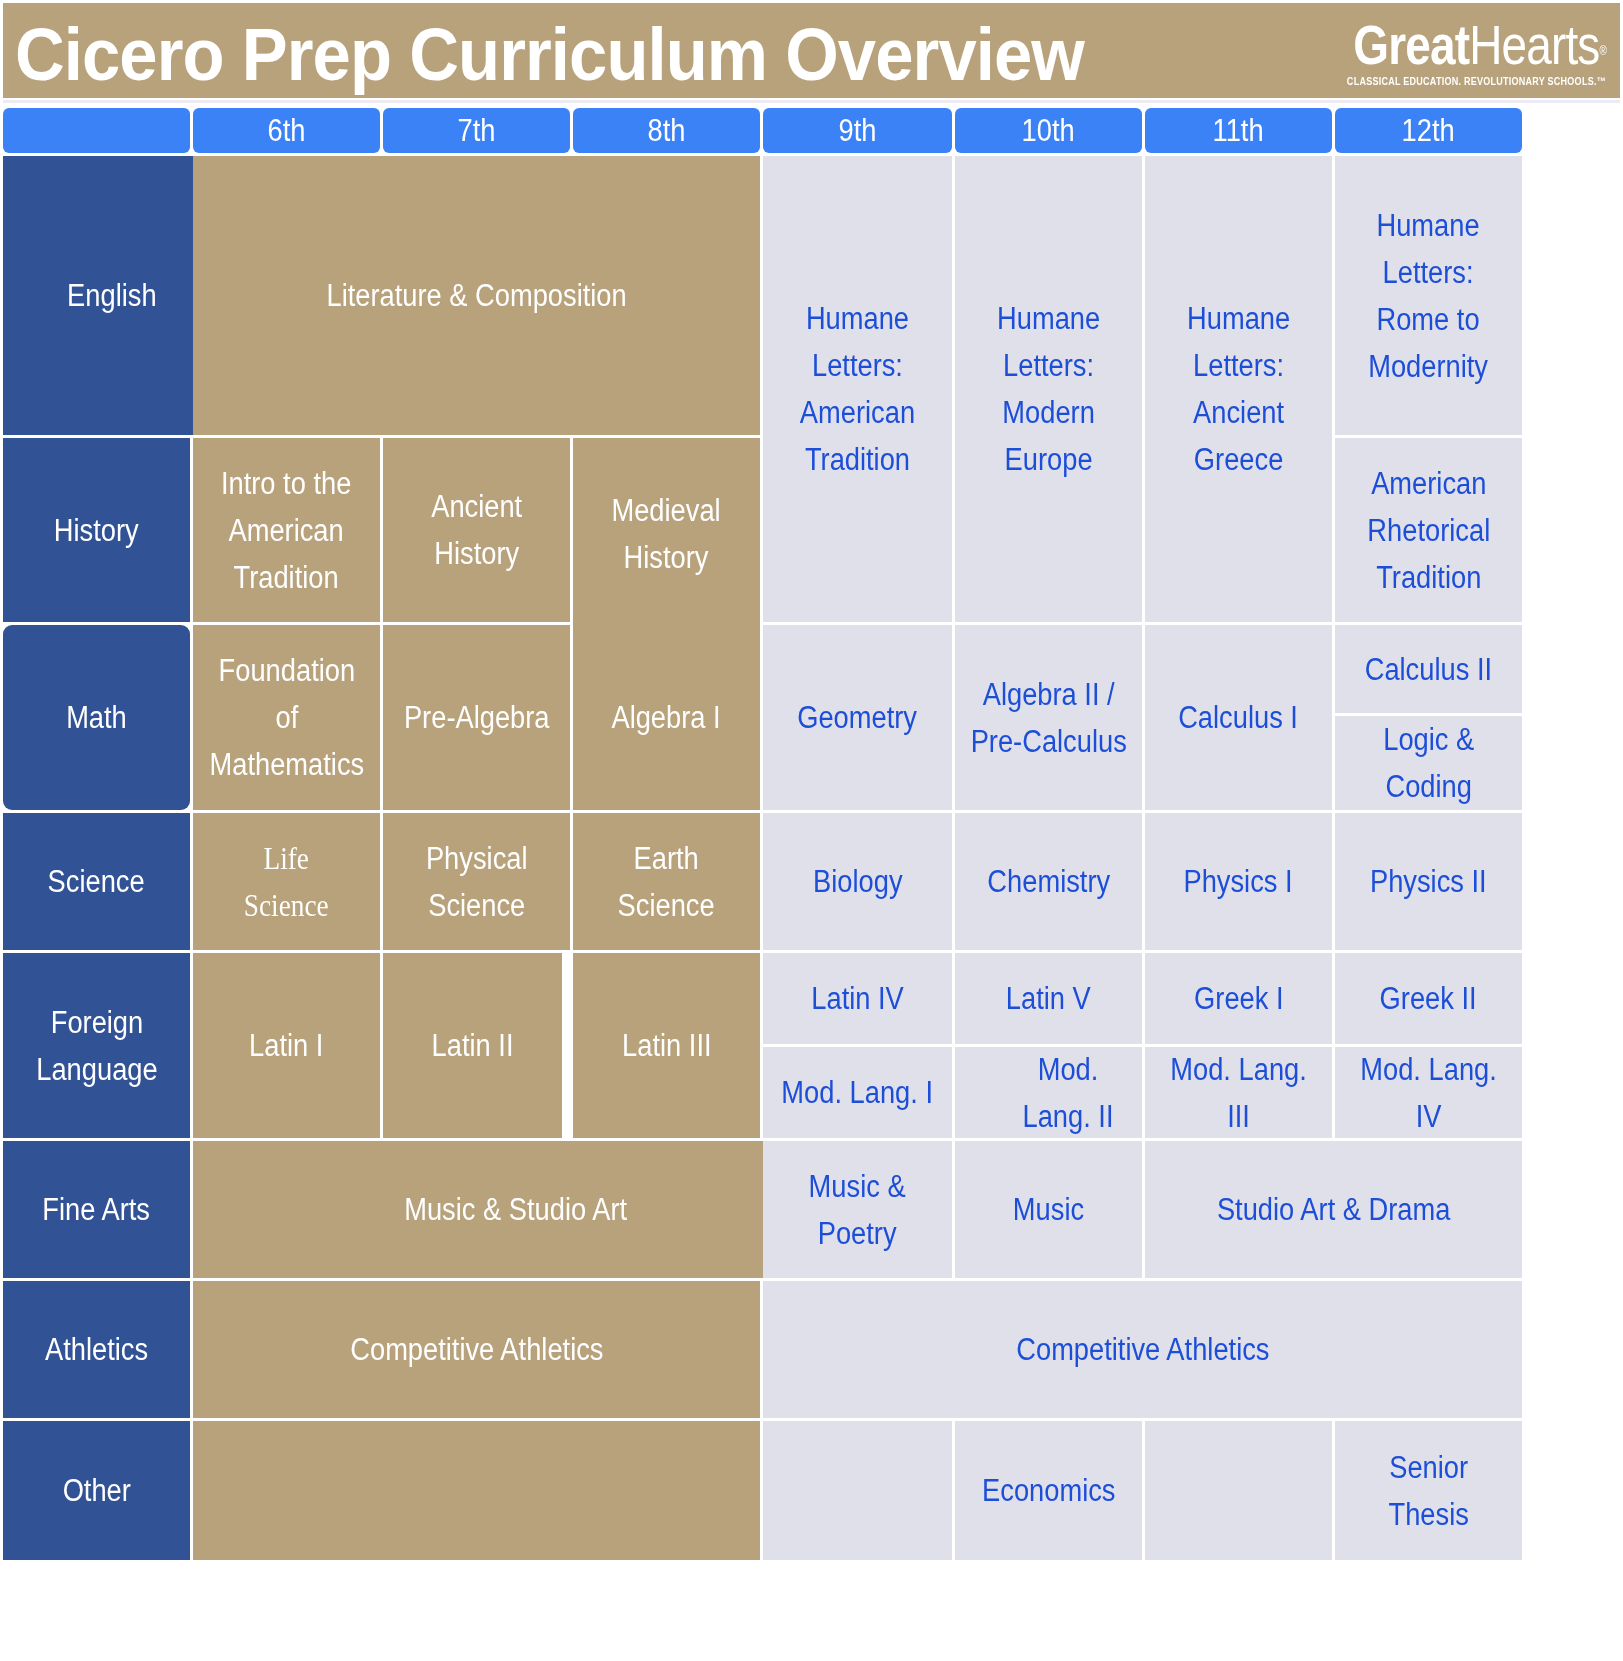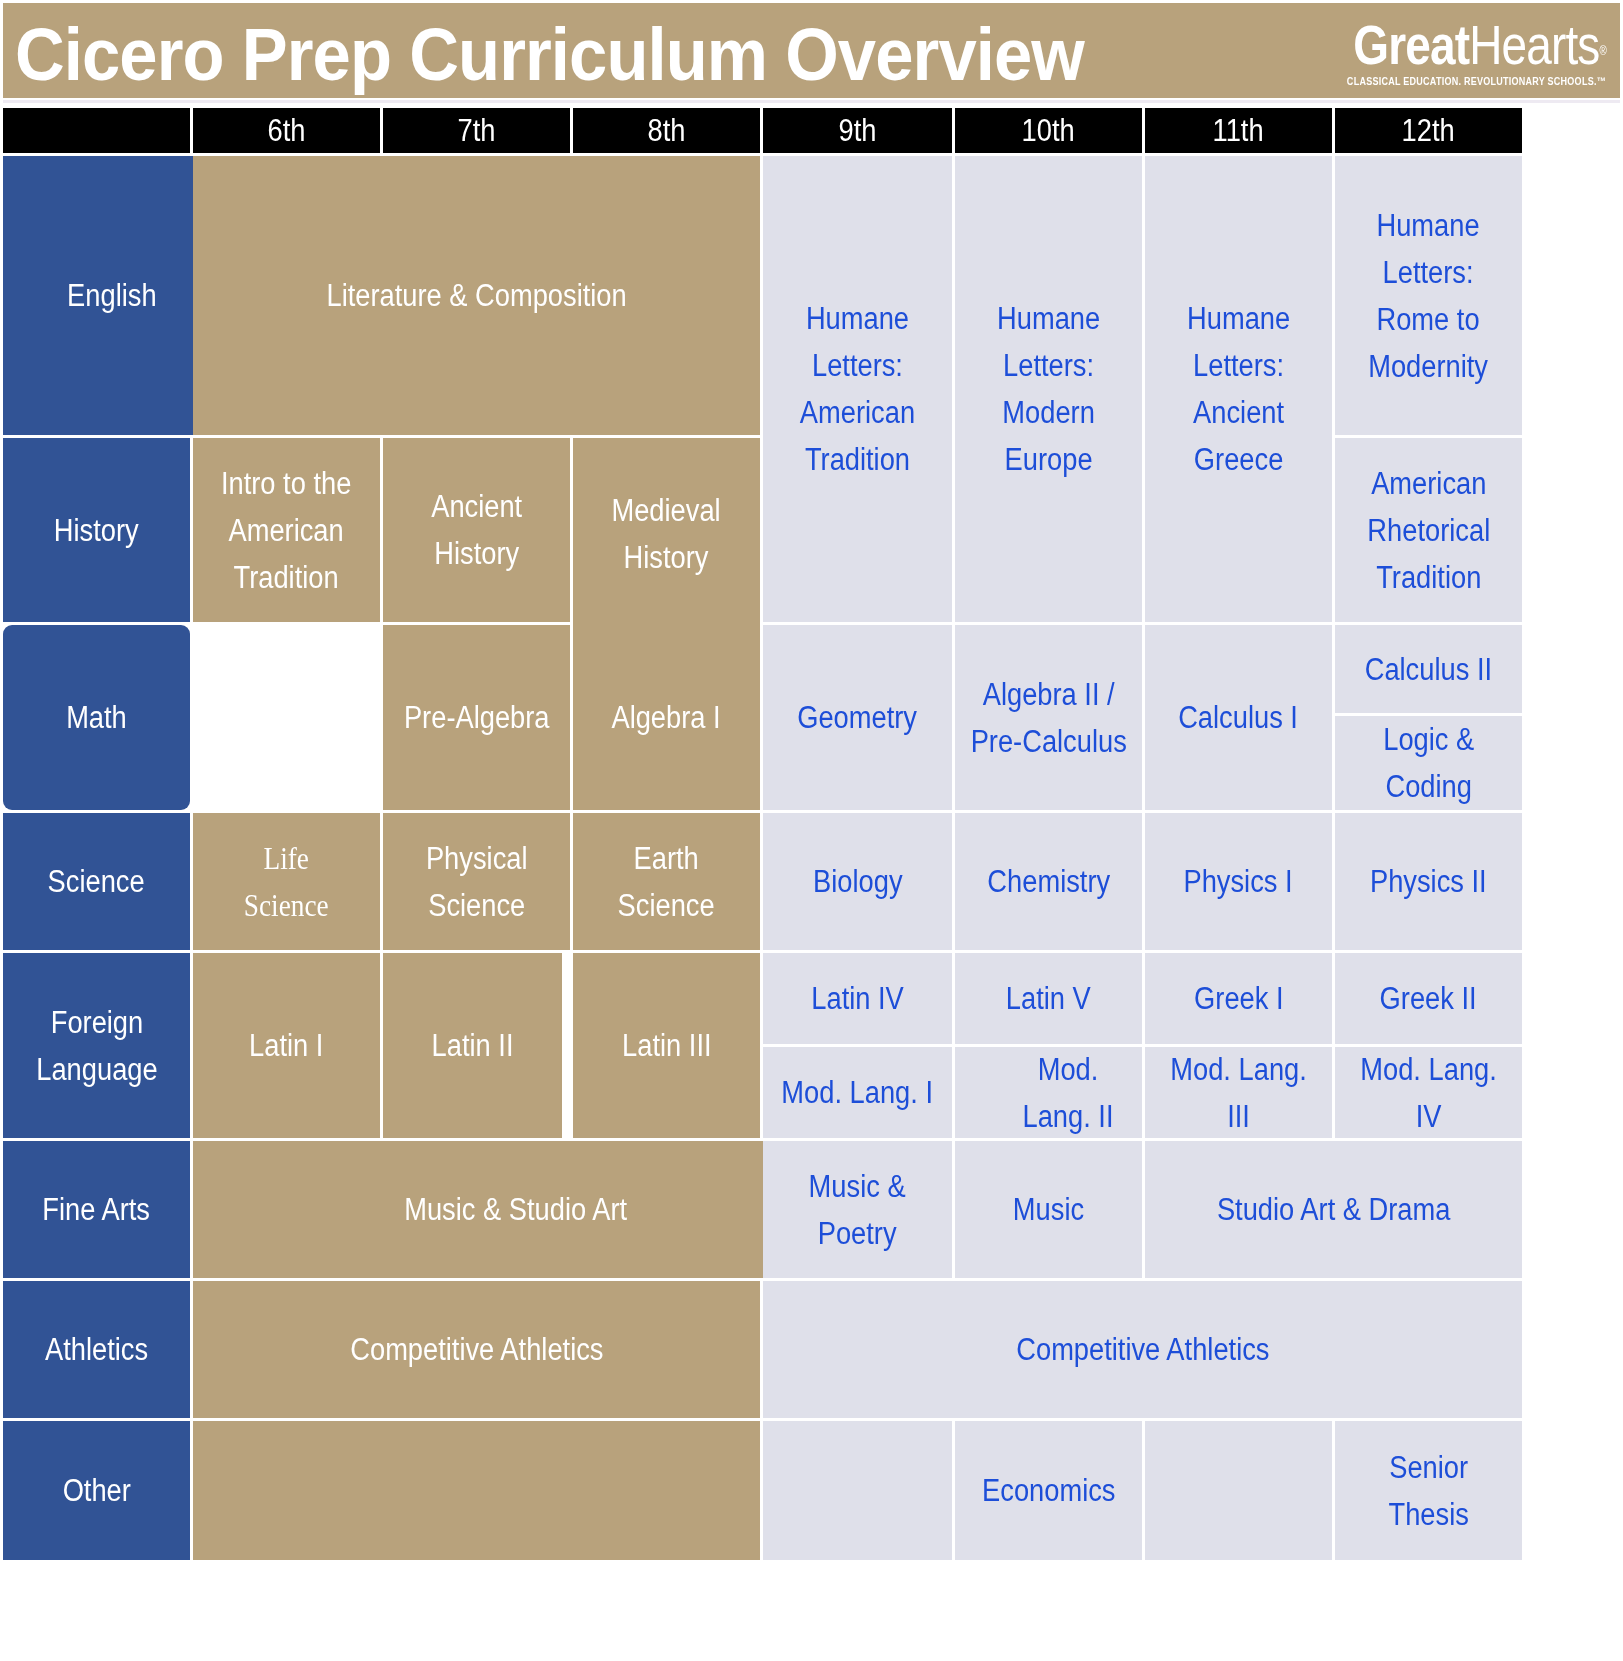--- a/index.html
+++ b/index.html
@@ -11,21 +11,21 @@
     .logo { position:absolute; right:14px; top:14px; text-align:right; color:#fff; }
     .logo-main { font-size:56px; line-height:56px; white-space:nowrap; transform:scaleX(0.82); transform-origin:right top; letter-spacing:-1px; }
     .logo-main .b { font-weight:bold; }
     .logo-main .r { font-size:12px; vertical-align:top; position:relative; top:6px; }
     .logo-tag { font-size:11px; font-weight:bold; white-space:nowrap; transform:scaleX(0.82); transform-origin:right top; margin-top:2px; letter-spacing:0.3px; }
     .sep { position:absolute; left:3px; top:100px; width:1617px; height:3px; background:#eeeaf2; }
     .grid { position:absolute; left:3px; top:108px; width:1617px; height:1452px; background:#ffffff; }
     .cell { position:absolute; box-sizing:border-box; display:flex; align-items:center; justify-content:center;
       text-align:center; font-size:31px; line-height:47px; padding:0 4px; }
     .cell span { display:inline-block; transform:scaleX(0.88); white-space:pre-line; }
-    .hdr { background:#000000; color:#fff; }
+    .hdr { background:#3b82f6; color:#fff;border-radius:6px; }
     .subj { background:#315395; color:#fff; }
     .ms { background:#b8a27c; color:#fff; }
     .hs { background:#dfe0ea; color:#1d4ed8; }
   </style>
 </head>
 <body>
 
 <div class="banner">
   <div class="title">Cicero Prep Curriculum Overview</div>
   <div class="logo">
@@ -126,20 +126,25 @@
   <div class="cell ms" style="left:570px;top:330px;width:187px;height:192px;">
       <span>Medieval
 History</span>
     </div>
   <div class="cell hs" style="left:1332px;top:330px;width:187px;height:184px;">
       <span>American
 Rhetorical
 Tradition</span>
     </div>
 
+  <div class="cell ms" style="left:190px;top:517px;width:187px;height:185px;">
+      <span>Foundation
+of
+Mathematics</span>
+    </div>
   <div class="cell ms" style="left:380px;top:517px;width:187px;height:185px;">
       <span>Pre-Algebra</span>
     </div>
   <div class="cell ms" style="left:570px;top:517px;width:187px;height:185px;">
       <span>Algebra I</span>
     </div>
   <div class="cell hs" style="left:760px;top:517px;width:189px;height:185px;">
       <span>Geometry</span>
     </div>
   <div class="cell hs" style="left:952px;top:517px;width:187px;height:185px;">

